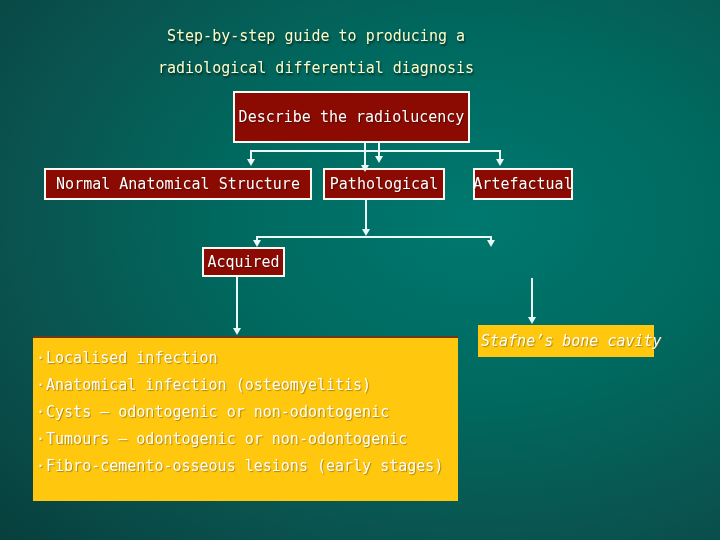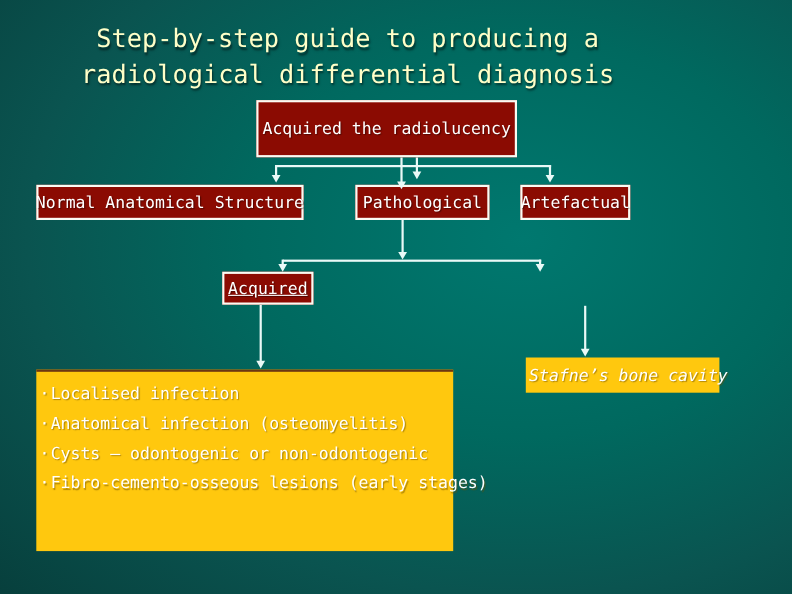--- a/index.html
+++ b/index.html
@@ -7,21 +7,21 @@
     position:relative;
     width:720px;height:540px;
     overflow:hidden;
     font-family:"DejaVu Sans Mono","Liberation Mono",monospace;
     background:radial-gradient(ellipse 125% 120% at 66% 40%,
       #00786f 0%, #00695f 28%, #0a5450 50%, #07403d 72%, #02292b 100%);
   }
   .title{
     position:absolute;top:20px;left:0;width:632px;
     text-align:center;
-    font-size:23px;line-height:32px;
+    font-size:15px;line-height:32px;
     color:#ffffc8;
     text-shadow:1px 2px 2px rgba(0,0,0,.55);
   }
   .redbox{
     position:absolute;
     background:#8b0b02;
     border:2px solid #fbfbf3;
     box-sizing:border-box;
     color:#ffffff;
     display:flex;align-items:center;justify-content:center;
@@ -57,42 +57,43 @@
 <body>
 
 <div class="slide">
 
   <div class="title">
     <div>Step-by-step guide to producing a</div>
     <div>radiological differential diagnosis</div>
   </div>
 
   <div class="redbox" style="left:233px;top:91px;width:237px;height:52px;font-size:15px;">
-    <span>Acquired the radiolucency</span>
+    <span>Describe the radiolucency</span>
   </div>
 
-  <div class="redbox" style="left:33px;top:168px;width:243px;height:32px;justify-content:center;">
+  <div class="redbox" style="left:44px;top:168px;width:268px;height:32px;justify-content:center;">
     <span>Normal Anatomical Structure</span>
   </div>
   <div class="redbox" style="left:323px;top:168px;width:122px;height:32px;">
     <span>Pathological</span>
   </div>
   <div class="redbox" style="left:473px;top:168px;width:100px;height:32px;">
     <span>Artefactual</span>
   </div>
 
-  <div class="redbox" style="left:202px;top:247px;width:83px;height:30px;text-decoration:underline;">
+  <div class="redbox" style="left:202px;top:247px;width:83px;height:30px;">
     <span>Acquired</span>
   </div>
 
-  <div class="yellowbox panel-list" style="left:33px;top:336px;width:379px;height:165px;">
+  <div class="yellowbox panel-list" style="left:33px;top:336px;width:425px;height:165px;">
     <ul>
       <li><span class="blt">·</span><span>Localised infection</span></li>
       <li><span class="blt">·</span><span>Anatomical infection (osteomyelitis)</span></li>
       <li><span class="blt">·</span><span>Cysts – odontogenic or non-odontogenic</span></li>
+      <li><span class="blt">·</span><span>Tumours – odontogenic or non-odontogenic</span></li>
       <li><span class="blt">·</span><span>Fibro-cemento-osseous lesions (early stages)</span></li>
     </ul>
   </div>
 
   <div class="yellowbox stafne" style="left:478px;top:325px;width:176px;height:32px;">
     <span>Stafne’s bone cavity</span>
   </div>
 
   <div class="line" style="left:364px;top:143px;width:2px;height:24px;"></div>
   <div class="arrow" style="left:361px;top:165px;"></div>

